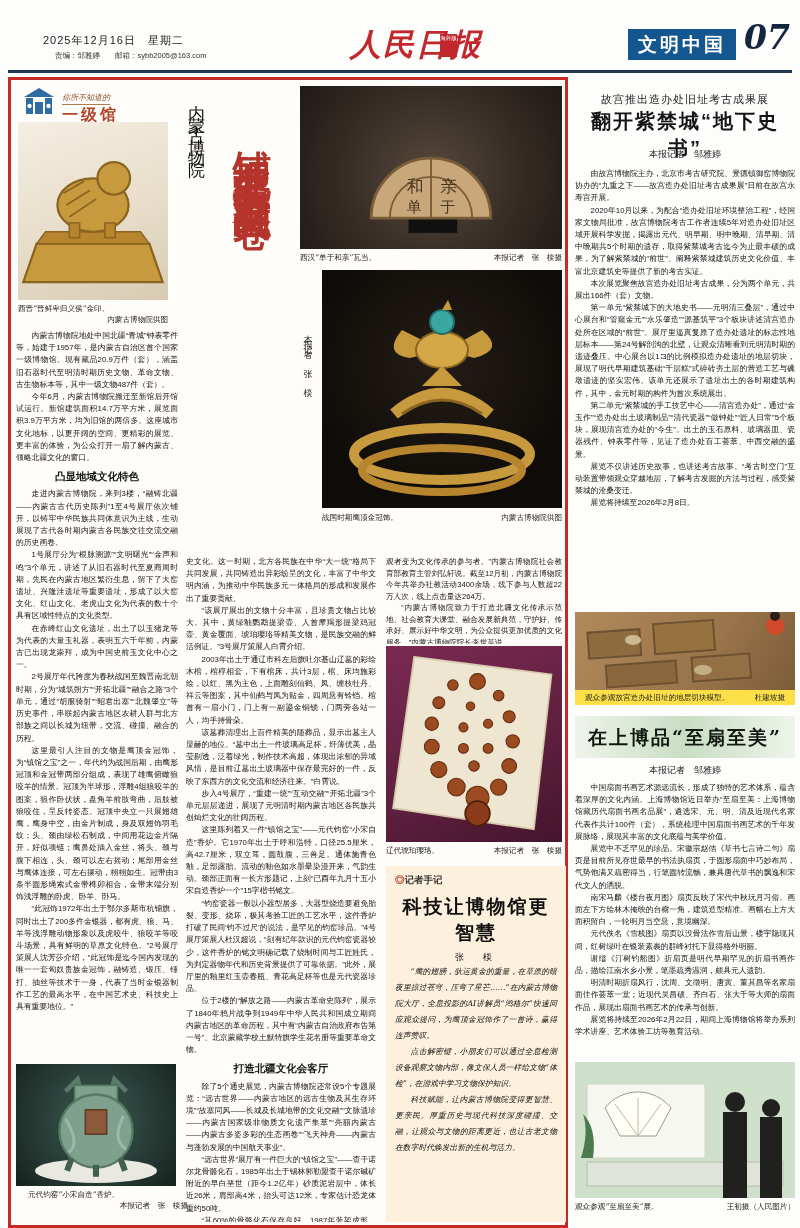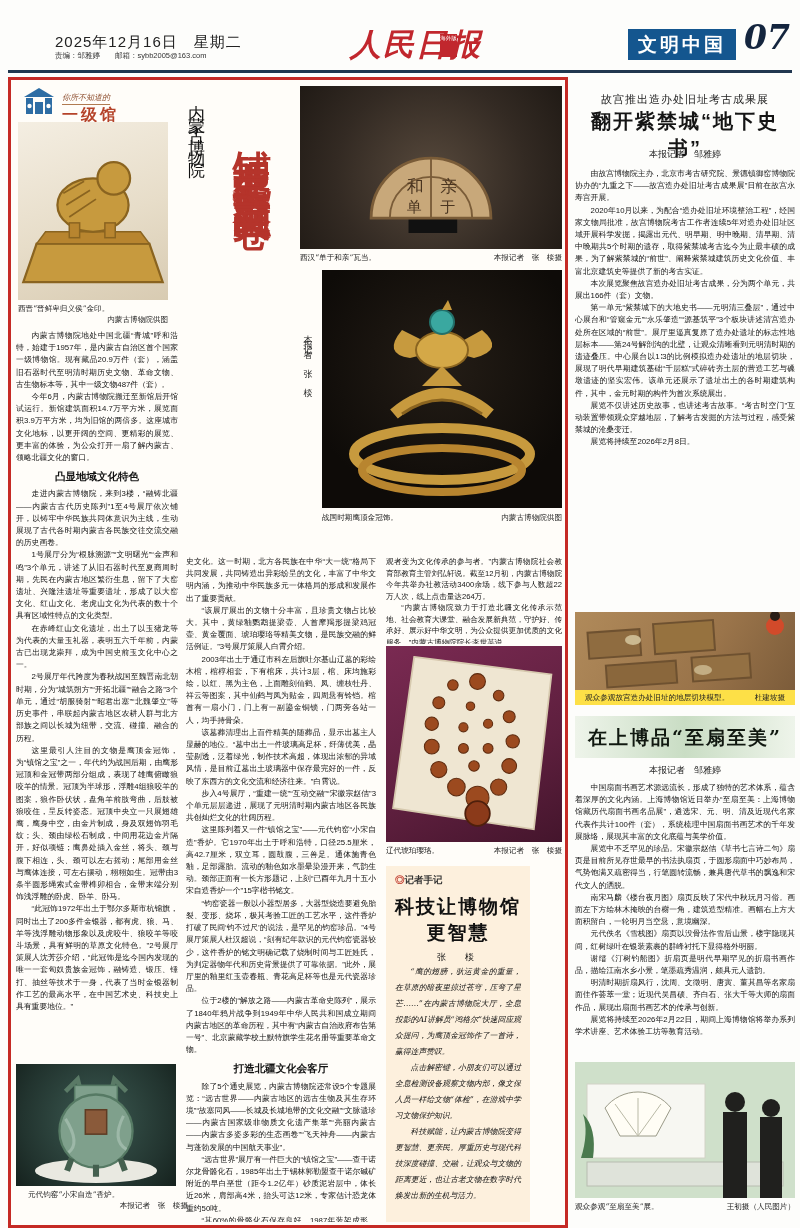--- a/index.html
+++ b/index.html
@@ -1,19 +1,19 @@
 <!DOCTYPE html>
 <html><head>
 <meta charset="utf-8">
 <style>
   html,body{margin:0;padding:0;}
   body{width:800px;height:1228px;position:relative;background:#fdfdfb;font-family:"Liberation Sans",sans-serif;color:#111;overflow:hidden;}
   .abs{position:absolute;}
   
-  #date-line{left:55px;top:33px;font-size:15px;color:#222;letter-spacing:1px;}
+  #date-line{left:43px;top:33px;font-size:11px;color:#222;letter-spacing:1px;}
   #editor-line{left:55px;top:51px;font-size:7.5px;color:#333;}
   #masthead{left:350px;top:24px;font-family:"DejaVu Serif",serif;font-style:italic;font-weight:bold;font-size:31px;color:#c1272d;letter-spacing:2px;}
   #edition-box{left:440px;top:34px;width:17px;height:22px;background:#c1272d;color:#fff;font-size:5.5px;line-height:6.8px;text-align:center;padding-top:1px;}
   #section-box{left:628px;top:29px;width:108px;height:31px;background:#14568f;color:#fff;font-weight:bold;font-size:19px;text-align:center;line-height:31px;letter-spacing:3px;font-family:"DejaVu Serif",serif;}
   #page-num{left:744px;top:18px;font-size:33px;font-style:italic;font-weight:bold;color:#14253e;font-family:"DejaVu Serif",serif;}
   #header-rule{left:8px;top:70px;width:784px;height:3px;background:#21374f;}
   
   #red-box{left:8px;top:77px;width:554px;height:1145px;border:3px solid #c52a25;background:#fffdf9;}
   
   #series-logo{left:22px;top:86px;width:140px;height:34px;}
@@ -40,21 +40,21 @@
   #byline-vert{left:301px;top:328px;height:150px;font-size:9px;letter-spacing:5px;color:#222;}
   
   .body-text{position:absolute;font-size:7.8px;line-height:12.2px;color:#141414;overflow:hidden;}
   .body-text p{margin:0;text-align:justify;text-indent:2em;}
   .no-indent{text-indent:0 !important;}
   .subhead{text-align:center;font-weight:bold;font-size:10.5px;margin:6px 0;text-indent:0 !important;color:#111;}
   #left-col{left:16px;top:330px;width:162px;height:730px;}
   #colA{left:186px;top:556px;width:190px;height:666px;}
   #colB-top{left:386px;top:556px;width:176px;height:88px;font-size:7.6px;line-height:11.5px;}
   
-  #note-box{left:386px;top:866px;width:144px;height:356px;background:#fdf0dd;padding:8px 9px;box-sizing:border-box;}
+  #note-box{left:386px;top:866px;width:180px;height:356px;background:#fdf0dd;padding:8px 9px;box-sizing:border-box;}
   #note-label{font-size:9.5px;font-weight:bold;color:#333;}
   #note-label .ring{color:#c0392b;}
   #note-title{text-align:center;font-family:"DejaVu Serif",serif;font-weight:bold;font-size:19px;margin:7px 0 5px;letter-spacing:2px;}
   #note-author{text-align:center;font-size:9px;letter-spacing:5px;}
   #note-paras{font-size:7.8px;line-height:16px;font-family:"DejaVu Serif",serif;}
   #note-paras p{margin:0;text-align:justify;text-indent:2em;font-style:italic;}
   
   #r1-eyebrow{left:575px;top:92px;width:220px;text-align:center;font-size:11px;font-family:"DejaVu Serif",serif;letter-spacing:1px;color:#222;}
   #r1-headline{left:575px;top:108px;width:220px;text-align:center;font-size:20px;font-weight:bold;letter-spacing:2px;color:#151515;}
   .byline-c{width:220px;text-align:center;font-size:9px;color:#222;}
@@ -107,21 +107,21 @@
     <rect x="58" y="68" width="7" height="10" fill="#b8852f" stroke="#8a6420"></rect>
   </svg>
 </div>
 <div class="caption" style="left:18px;top:303px;width:150px;">
   <span>西晋“晋鲜卑归义侯”金印。</span>
   <span class="cap2">内蒙古博物院供图</span>
 </div>
 
 <div class="body-text" id="left-col">
   <div>
-      <p>内蒙古博物院地处中国北疆“青城”呼和浩特，始建于1957年，是内蒙古自治区首个国家一级博物馆。现有藏品20.9万件（套），涵盖旧石器时代至明清时期历史文物、革命文物、古生物标本等，其中一级文物487件（套）。</p>
+      <p>内蒙古博物院地处中国北疆“青城”钟表零件等，始建于1957年，是内蒙古自治区首个国家一级博物馆。现有藏品20.9万件（套），涵盖旧石器时代至明清时期历史文物、革命文物、古生物标本等，其中一级文物487件（套）。</p>
       <p>今年6月，内蒙古博物院搬迁至新馆后开馆试运行。新馆建筑面积14.7万平方米，展览面积3.9万平方米，均为旧馆的两倍多。这座城市文化地标，以更开阔的空间、更精彩的展览、更丰富的体验，为公众打开一扇了解内蒙古、领略北疆文化的窗口。</p>
     </div>
   <div class="subhead">凸显地域文化特色</div>
   <div>
       <p>走进内蒙古博物院，来到3楼，“融铸北疆——内蒙古古代历史陈列”1至4号展厅依次铺开，以铸牢中华民族共同体意识为主线，生动展现了古代各时期内蒙古各民族交往交流交融的历史画卷。</p>
       <p>1号展厅分为“根脉溯源”“文明曙光”“金声和鸣”3个单元，讲述了从旧石器时代至夏商周时期，先民在内蒙古地区繁衍生息，留下了大窑遗址、兴隆洼遗址等重要遗址，形成了以大窑文化、红山文化、老虎山文化为代表的数十个具有区域性特点的文化类型。</p>
       <p>在赤峰红山文化遗址，出土了以玉猪龙等为代表的大量玉礼器，表明五六千年前，内蒙古已出现龙崇拜，成为中国史前玉文化中心之一。</p>
       <p>2号展厅年代跨度为春秋战国至魏晋南北朝时期，分为“城筑朔方”“开拓北疆”“融合之路”3个单元，通过“胡服骑射”“昭君出塞”“北魏肇立”等历史事件，串联起内蒙古地区农耕人群与北方部族之间以长城为纽带，交流、碰撞、融合的历程。</p>
       <p>这里最引人注目的文物是鹰顶金冠饰，为“镇馆之宝”之一，年代约为战国后期，由鹰形冠顶和金冠带两部分组成，表现了雄鹰俯瞰狼咬羊的情景。冠顶为半球形，浮雕4组狼咬羊的图案，狼作卧伏状，盘角羊前肢弯曲，后肢被狼咬住，呈反转姿态。冠顶中央立一只展翅雄鹰，鹰身中空，由金片制成，身及双翅饰羽毛纹；头、颈由绿松石制成，中间用花边金片隔开，好似项链；鹰鼻处插入金丝，将头、颈与腹下相连，头、颈可以左右摇动；尾部用金丝与鹰体连接，可左右摆动，栩栩如生。冠带由3条半圆形绳索式金带榫卯相合，金带末端分别饰浅浮雕的卧虎、卧羊、卧马。</p>
       <p>“此冠饰1972年出土于鄂尔多斯市杭锦旗，同时出土了200多件金银器，都有虎、狼、马、羊等浅浮雕动物形象以及虎咬牛、狼咬羊等咬斗场景，具有鲜明的草原文化特色。”2号展厅策展人沈芳莎介绍，“此冠饰是迄今国内发现的唯一一套匈奴贵族金冠饰，融铸造、锻压、锤打、抽丝等技术于一身，代表了当时金银器制作工艺的最高水平，在中国艺术史、科技史上具有重要地位。”</p>
@@ -184,21 +184,21 @@
   <span>战国时期鹰顶金冠饰。</span>
   <span class="credit">内蒙古博物院供图</span>
 </div>
 
 <div class="body-text" id="colA">
   <p class="no-indent">史文化。这一时期，北方各民族在中华“大一统”格局下共同发展，共同铸造出异彩纷呈的文化，丰富了中华文明内涵，为推动中华民族多元一体格局的形成和发展作出了重要贡献。</p>
   <div>
       <p>“该展厅展出的文物十分丰富，且珍贵文物占比较大。其中，黄绿釉鹦鹉提梁壶、人首摩羯形提梁鸡冠壶、黄金覆面、琥珀璎珞等精美文物，是民族交融的鲜活例证。”3号展厅策展人白霄介绍。</p>
       <p>2003年出土于通辽市科左后旗吐尔基山辽墓的彩绘木棺，棺椁相套，下有棺床，共计3层，棺、床均施彩绘，以红、黑为主色，上面雕刻仙鹤、凤、缠枝牡丹、祥云等图案，其中仙鹤与凤为贴金，四周悬有铃铛。棺首有一扇小门，门上有一副鎏金铜锁，门两旁各站一人，均手持骨朵。</p>
       <p>该墓葬清理出上百件精美的随葬品，显示出墓主人显赫的地位。“墓中出土一件玻璃高足杯，纤薄优美，晶莹剔透，泛着绿光，制作技术高超，体现出浓郁的异域风情，是目前辽墓出土玻璃器中保存最完好的一件，反映了东西方的文化交流和经济往来。”白霄说。</p>
-      <p>步入4号展厅，“重建一统”“互动交融”“宋徽宗赵佶”3个单元层层递进，展现了元明清时期内蒙古地区各民族共创灿烂文化的壮阔历程。</p>
+      <p>步入4号展厅，“重建一统”“互动交融”“开拓北疆”3个单元层层递进，展现了元明清时期内蒙古地区各民族共创灿烂文化的壮阔历程。</p>
       <p>这里陈列着又一件“镇馆之宝”——元代钧窑“小宋自造”香炉。它1970年出土于呼和浩特，口径25.5厘米，高42.7厘米，双立耳，圆鼓腹，三兽足。通体施青色釉，足部露胎。流动的釉色如水墨晕染漫开来，气韵生动。颈部正面有一长方形题记，上刻“已酉年九月十五小宋自造香炉一个”15字楷书铭文。</p>
       <p>“钧窑瓷器一般以小器型居多，大器型烧造要避免胎裂、变形、烧坏，极其考验工匠的工艺水平，这件香炉打破了民间‘钧不过尺’的说法，是罕见的钧窑珍品。”4号展厅策展人杜汉超说，“刻有纪年款识的元代钧窑瓷器较少，这件香炉的铭文明确记载了烧制时间与工匠姓氏，为判定器物年代和历史背景提供了可靠依据。”此外，展厅里的釉里红玉壶春瓶、青花高足杯等也是元代瓷器珍品。</p>
       <p>位于2楼的“解放之路——内蒙古革命史陈列”，展示了1840年鸦片战争到1949年中华人民共和国成立期间内蒙古地区的革命历程，其中有“内蒙古自治政府布告第一号”、北京蒙藏学校土默特旗学生花名册等重要革命文物。</p>
     </div>
   <div class="subhead">打造北疆文化会客厅</div>
   <div>
       <p>除了5个通史展览，内蒙古博物院还常设5个专题展览：“远古世界——内蒙古地区的远古生物及其生存环境”“故塞同风——长城及长城地带的文化交融”“文脉遗珍——内蒙古国家级非物质文化遗产集萃”“亮丽内蒙古——内蒙古多姿多彩的生态画卷”“飞天神舟——内蒙古与蓬勃发展的中国航天事业”。</p>
       <p>“远古世界”展厅有一件巨大的“镇馆之宝”——查干诺尔龙骨骼化石，1985年出土于锡林郭勒盟查干诺尔碱矿附近的早白垩世（距今1.2亿年）砂质泥岩层中，体长近26米，肩部高4米，抬头可达12米，专家估计恐龙体重约50吨。</p>
       <p>“其60%的骨骼化石保存良好，1987年装架成形，首度亮相即引起轰动，为当时亚洲发现的白垩纪时期体量最大的恐龙。”该展览策展人张建升介绍。</p>
     </div>
@@ -256,20 +256,21 @@
 
 <div class="abs" id="r1-eyebrow">故宫推出造办处旧址考古成果展</div>
 <div class="abs" id="r1-headline">翻开紫禁城“地下史书”</div>
 <div class="abs byline-c" id="r1-byline">本报记者　邹雅婷</div>
 <div class="body-text" id="r1-body">
   <div>
       <p>由故宫博物院主办，北京市考古研究院、景德镇御窑博物院协办的“九重之下——故宫造办处旧址考古成果展”日前在故宫永寿宫开展。</p>
       <p>2020年10月以来，为配合“造办处旧址环境整治工程”，经国家文物局批准，故宫博物院考古工作者连续5年对造办处旧址区域开展科学发掘，揭露出元代、明早期、明中晚期、清早期、清中晚期共5个时期的遗存，取得紫禁城考古迄今为止最丰硕的成果，为了解紫禁城的“前世”、阐释紫禁城建筑历史文化价值、丰富北京建筑史等提供了新的考古实证。</p>
       <p>本次展览聚焦故宫造办处旧址考古成果，分为两个单元，共展出166件（套）文物。</p>
       <p>第一单元“紫禁城下的大地史书——元明清三叠层”，通过中心展台和“管窥金元”“永乐肇造”“源基筑平”3个板块讲述清宫造办处所在区域的“前世”。展厅里逼真复原了造办处遗址的标志性地层标本——第24号解剖沟的北壁，让观众清晰看到元明清时期的遗迹叠压。中心展台以1∶3的比例模拟造办处遗址的地层切块，展现了明代早期建筑基础“千层糕”式碎砖夯土层的营造工艺与磉墩遗迹的坚实宏伟。该单元还展示了遗址出土的各时期建筑构件，其中，金元时期的构件为首次系统展出。</p>
+      <p>第二单元“紫禁城的手工技艺中心——清宫造办处”，通过“金玉作”“造办处出土玻璃制品”“清代瓷器”“做钟处”“匠人日常”5个板块，展现清宫造办处的“今生”。出土的玉石原料、玻璃器皿、瓷器残件、钟表零件等，见证了造办处百工荟萃、中西交融的盛景。</p>
       <p>展览不仅讲述历史故事，也讲述考古故事。“考古时空门”互动装置带领观众穿越地层，了解考古发掘的方法与过程，感受紫禁城的沧桑变迁。</p>
       <p>展览将持续至2026年2月8日。</p>
     </div>
 </div>
 
 <div class="photo" id="model-photo">
   <svg width="220" height="78" viewBox="0 0 220 78">
     <g transform="rotate(-4 110 39)">
       <rect x="14" y="14" width="52" height="26" fill="#8f6c40" stroke="#6e5130" stroke-width="2"></rect>
       <rect x="80" y="10" width="60" height="30" fill="#96723f" stroke="#6e5130" stroke-width="2"></rect>

